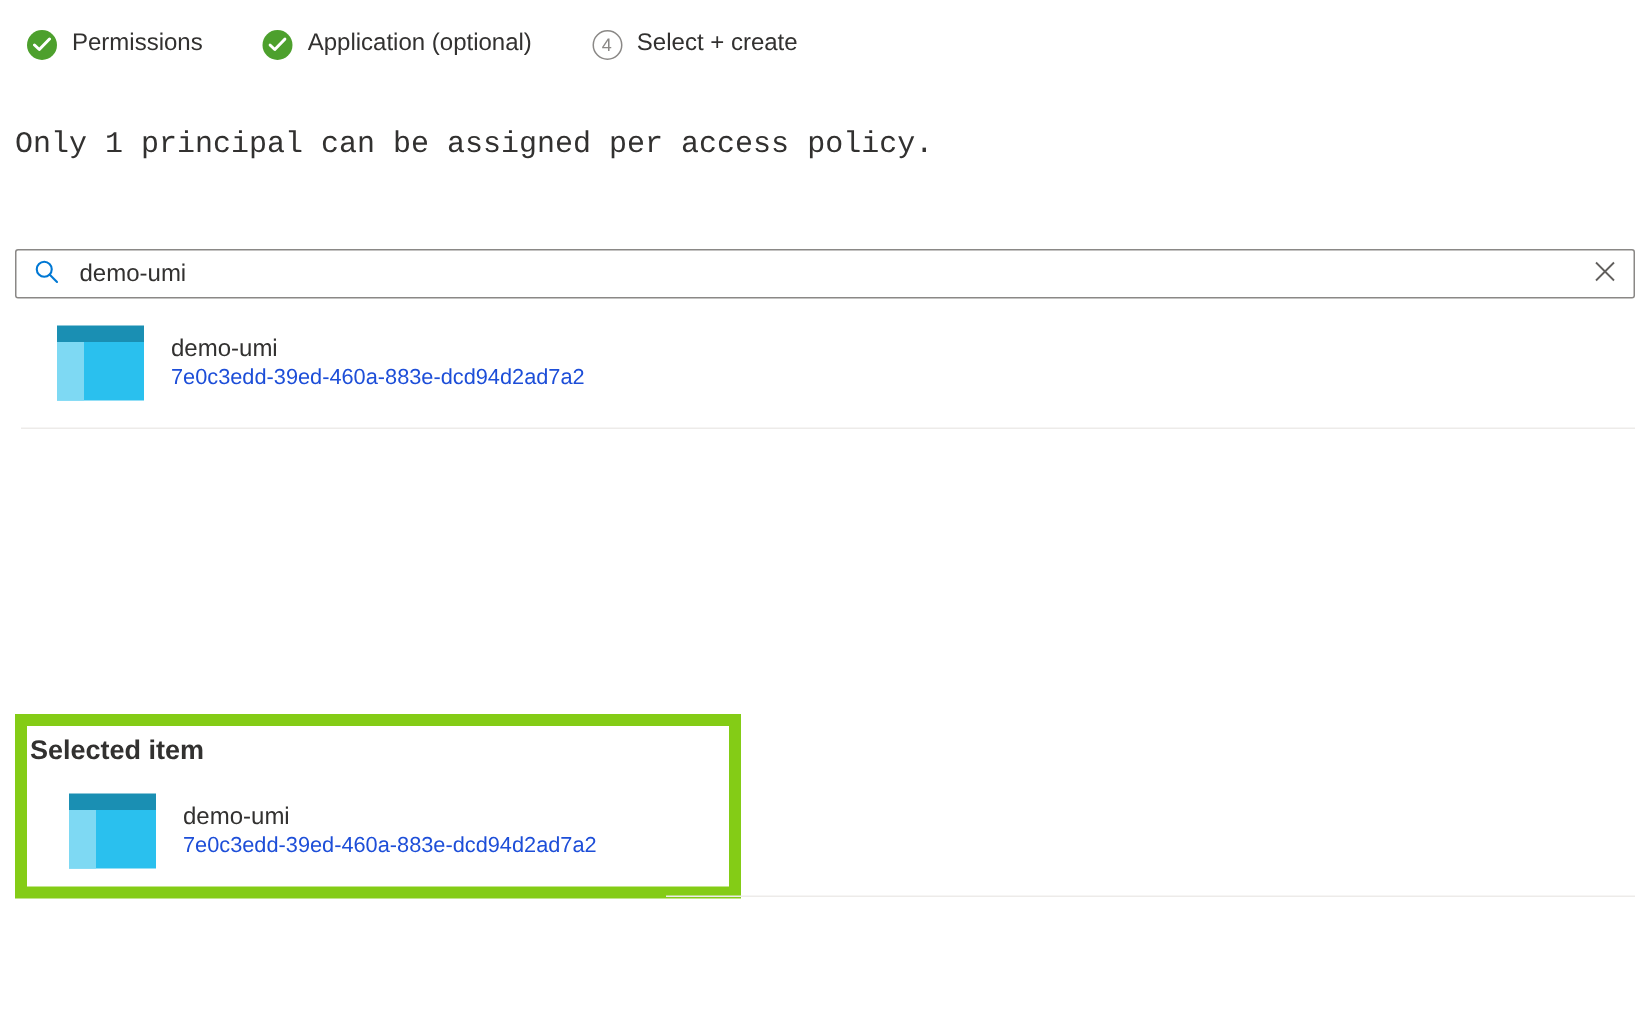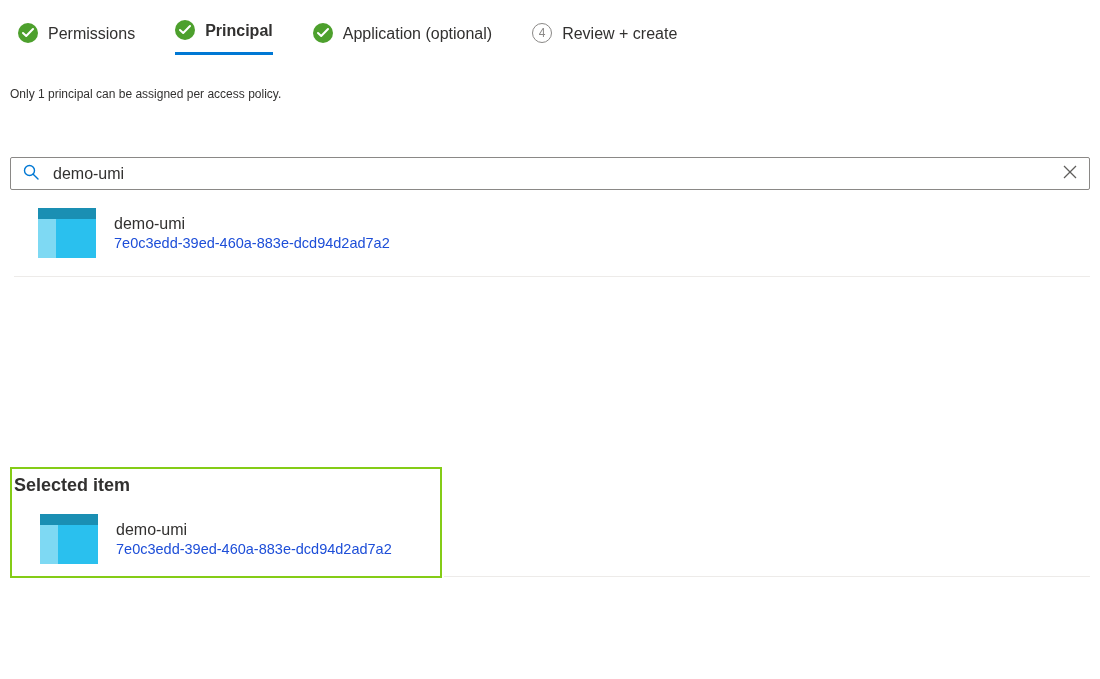--- a/index.html
+++ b/index.html
@@ -10,21 +10,21 @@
       background: #ffffff;
       padding: 10px;
     }
     .tabs {
       display: flex;
       gap: 40px;
       padding: 10px 8px 0 8px;
     }
     .tab {
       display: flex;
-      align-items: flex-end;
+      align-items: flex-start;
       gap: 10px;
       padding-bottom: 12px;
       cursor: pointer;
       font-size: 16px;
       color: #323130;
     }
     .tab.active {
       font-weight: 600;
       border-bottom: 3px solid #0078d4;
     }
@@ -44,22 +44,23 @@
       border-radius: 50%;
       border: 1.5px solid #8a8886;
       display: flex;
       align-items: center;
       justify-content: center;
       color: #8a8886;
       font-size: 12px;
     }
     .description {
       padding: 30px 0 4px 0;
-      font-size: 12px;
+      font-size: 20px;
       line-height: 1.5;
+      font-family: Liberation Mono, monospace;
     }
     .description a {
       color: #0078d4;
       text-decoration: none;
       cursor: pointer;
     }
     .search-wrap {
       margin-top: 50px;
       border: 1px solid #8a8886;
       border-radius: 2px;
@@ -99,23 +100,23 @@
     .identity-icon .main {
       position: absolute; top:11px; left:0; width:100%; height:39px; background:#2ac0ee;
     }
     .identity-icon .side {
       position: absolute; top:11px; left:0; width:18px; height:39px; background:#7ed9f3;
     }
     .result-text .name { font-size: 16px; margin-bottom: 2px; }
     .result-text .id { font-size: 14.5px; color: #1d4ed8; }
     .selected-box {
       margin-top: 190px;
-      border: 2px solid #84cc16;
+      border: 8px solid #84cc16;
       padding: 6px 2px 12px 2px;
-      width: 432px;
+      width: 484px;
     }
     .selected-title {
       font-weight: 700;
       font-size: 18px;
       margin-bottom: 18px;
     }
     .selected-row {
       display: flex;
       align-items: center;
       gap: 18px;
@@ -132,39 +133,31 @@
 
 <div class="tabs">
   <div class="tab">
     <span class="tab-icon-check">
       <svg viewBox="0 0 12 12">
           <path d="M1 6 L4.2 9 L11 2" stroke="#fff" stroke-width="2" fill="none" stroke-linecap="round" stroke-linejoin="round"></path>
         </svg>
     </span>
     <span>Permissions</span>
   </div>
-  <div class="tab active">
-    <span class="tab-icon-check">
-      <svg viewBox="0 0 12 12">
-          <path d="M1 6 L4.2 9 L11 2" stroke="#fff" stroke-width="2" fill="none" stroke-linecap="round" stroke-linejoin="round"></path>
-        </svg>
-    </span>
-    <span>Principal</span>
-  </div>
   <div class="tab">
     <span class="tab-icon-check">
       <svg viewBox="0 0 12 12">
           <path d="M1 6 L4.2 9 L11 2" stroke="#fff" stroke-width="2" fill="none" stroke-linecap="round" stroke-linejoin="round"></path>
         </svg>
     </span>
     <span>Application (optional)</span>
   </div>
   <div class="tab">
     <span class="tab-icon-num">4</span>
-    <span>Review + create</span>
+    <span>Select + create</span>
   </div>
 </div>
 
 <div class="description">
   <div>Only 1 principal can be assigned per access policy.</div>
 </div>
 
 <div class="search-wrap">
   <span class="search-icon">
     <svg viewBox="0 0 16 16">

